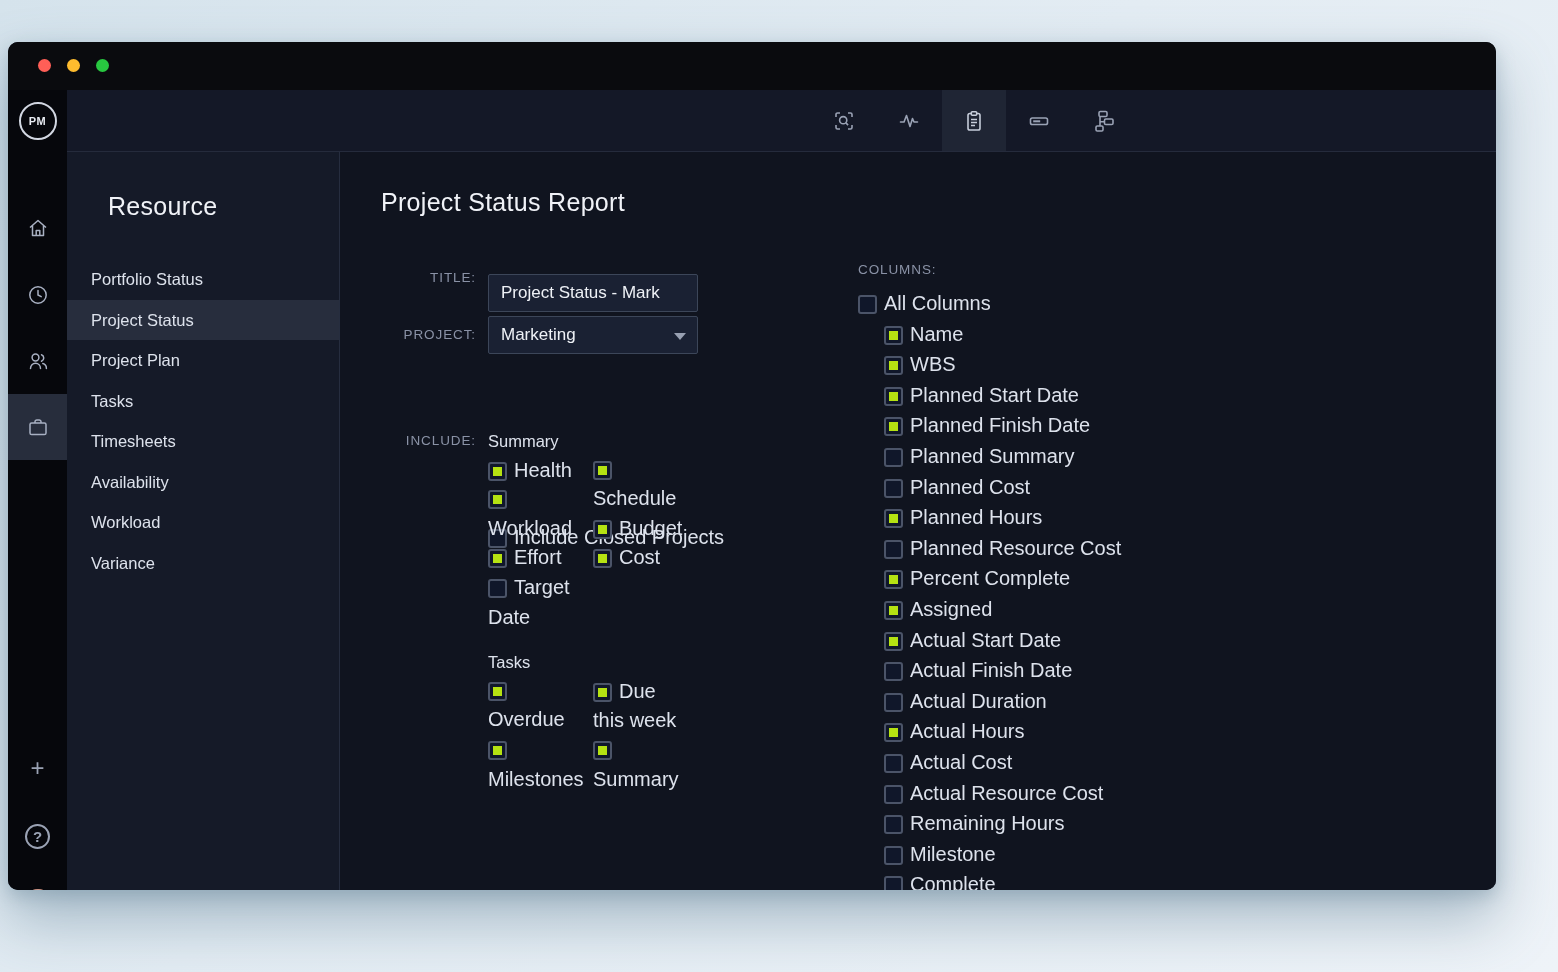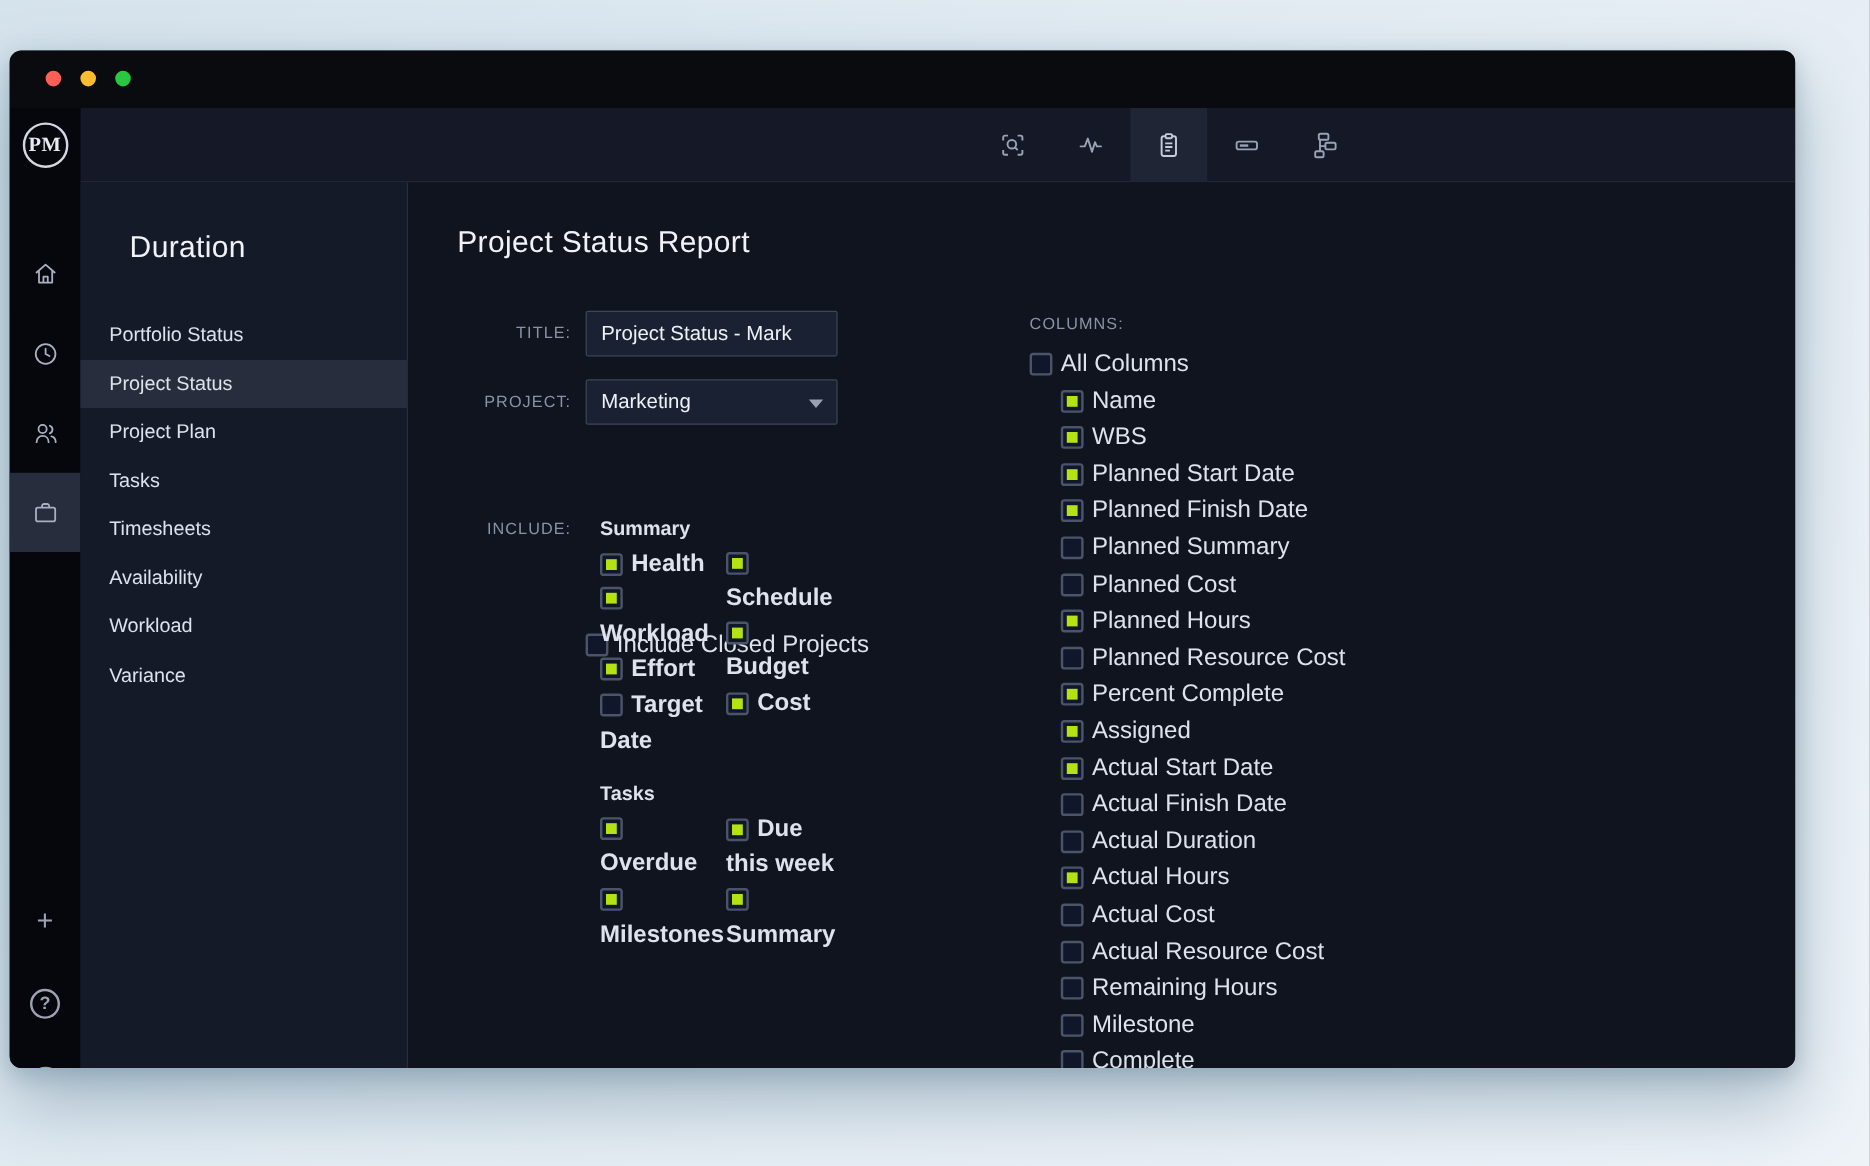--- a/index.html
+++ b/index.html
@@ -19,21 +19,21 @@
   .tl { position:absolute; top:17px; width:13px; height:13px; border-radius:50%; }
   .tl.r { left:30px; } .tl.y { left:59px; } .tl.g { left:88px; }
   
   .rail { position:absolute; left:0; top:48px; bottom:0; width:59px; background:#06070c; }
   .rail-item { position:absolute; left:0; width:59px; height:66px; display:flex; align-items:center; justify-content:center; }
   .rail-item.selected { background:#272d3c; }
   .rail svg { stroke:#a8b0c2; }
   .logo { position:absolute; left:0; top:0; width:59px; height:62px; display:flex; align-items:center; justify-content:center; }
   .logo-circle { width:38px; height:38px; border:2.5px solid #d2d7e2; border-radius:50%;
     display:flex; align-items:center; justify-content:center;
-    color:#e8ebf2; font-size:17px; font-weight:bold; letter-spacing:.5px;font-family:Liberation Serif, serif; }
+    color:#e8ebf2; font-size:11px; font-weight:bold; letter-spacing:.5px; }
   .plus-glyph { color:#9aa2b4; font-size:24px; font-weight:400; line-height:1; }
   .help-circle { width:25px; height:25px; border:2px solid #9aa2b4; border-radius:50%;
     color:#9aa2b4; font-size:15px; font-weight:bold; display:flex; align-items:center; justify-content:center; }
   
   .toolbar { position:absolute; left:59px; right:0; top:48px; height:62px; background:#141827; border-bottom:1px solid #252b3c; }
   .tool { position:absolute; top:0; width:64px; height:61px; display:flex; align-items:center; justify-content:center; }
   .tool.selected { background:#1f2534; }
   .tool svg { stroke:#9aa2b5; }
   .tool.selected svg { stroke:#c6cdda; }
   
@@ -47,33 +47,33 @@
   .main-title { position:absolute; left:41px; top:36px; font-size:25px; font-weight:500; color:#f0f2f7; letter-spacing:.3px; }
   .flabel { color:#8a92a6; font-size:13.5px; letter-spacing:.9px; }
   .lbl-col { position:absolute; left:0; width:136px; text-align:right; }
   .row-title { top:107px; height:38px; line-height:38px; }
   .row-project { top:164px; height:38px; line-height:38px; }
   .text-input, .select {
     position:absolute; left:148px; width:210px; height:38px;
     background:#1a2133; border:1px solid #3c4659; border-radius:2px;
     color:#eef1f6; font-size:17px; font-family:inherit; padding:0 12px;
   }
-  .text-input { top:107px; }
+  .text-input { top:122px; }
   .select { top:164px; display:flex; align-items:center; }
   .caret { position:absolute; right:11px; top:16px; width:0; height:0;
     border-left:6px solid transparent; border-right:6px solid transparent; border-top:7px solid #98a0b2; }
   .row-closed { position:absolute; left:148px; top:371px; line-height:28.6px; }
   
   .cb { display:inline-block; width:19px; height:19px; border:2px solid #4b5468; border-radius:3px;
         background:#10172a; vertical-align:-4px; margin-right:7px; position:relative; }
   .cb.on::after { content:""; position:absolute; inset:3px; background:var(--accent,#b5e212); }
   .cb-lbl { color:#dde2ec; font-size:20px; }
   
   .inc-label { position:absolute; left:0; width:136px; top:275px; text-align:right; line-height:28.6px; }
-  .inc-content { position:absolute; left:160px; top:275px; width:230px; color:#dde2ec; font-size:16.5px; line-height:28.6px;font-weight:bold; }
+  .inc-content { position:absolute; left:148px; top:275px; width:230px; color:#dde2ec; font-size:16.5px; line-height:28.6px; }
   .inc-heading { color:#dde2ec; }
   .inc-grid { display:flex; gap:13px; }
   .inc-col { width:92px; }
   .inc-cell { width:92px; }
   .mt16 { margin-top:16px; }
   
   .columns-block { position:absolute; left:518px; top:108px; line-height:28.6px; }
   .col-row { white-space:nowrap; }
   .col-row.indent { margin-left:26px; }
   .col-header { margin-bottom:9px; line-height:20px; }
@@ -170,21 +170,21 @@
           <rect width="28" height="28" fill="#e97a50"></rect>
           <path d="M4 28 a10 7.5 0 0 1 20 0 z" fill="#5b7fa0"></path>
           <circle cx="14" cy="12" r="6.2" fill="#f6c9a2"></circle>
           <path d="M7.8 12 a6.2 6.2 0 0 1 12.4 0 q-1.4-3.6-6.2-3.6 t-6.2 3.6 z" fill="#4f3826"></path>
         </g>
       </svg>
     </div>
   </div>
 
   <div class="panel">
-    <div class="panel-title">Duration</div>
+    <div class="panel-title">Resource</div>
     <div class="rp-list">
 
     <div class="rp-item">Portfolio Status</div>
         <div class="rp-item selected">Project Status</div>
         <div class="rp-item">Project Plan</div>
         <div class="rp-item">Tasks</div>
         <div class="rp-item">Timesheets</div>
         <div class="rp-item">Availability</div>
         <div class="rp-item">Workload</div>
         <div class="rp-item">Variance</div>

